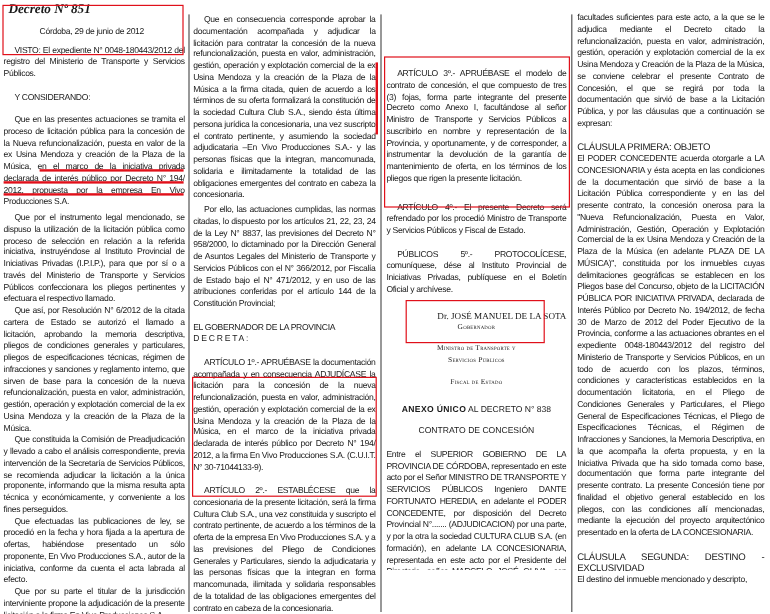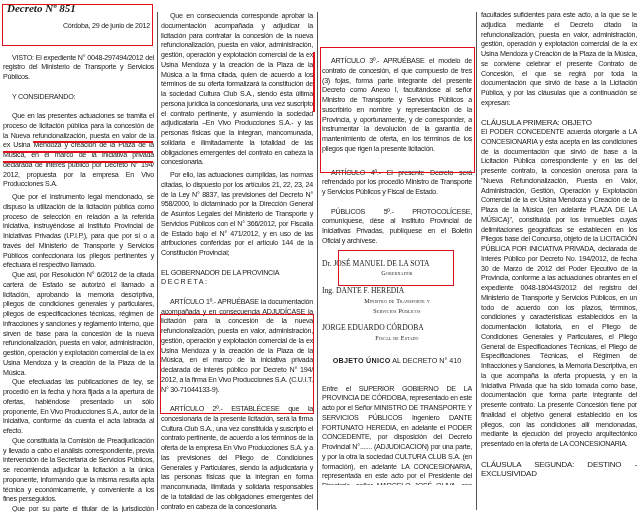--- a/index.html
+++ b/index.html
@@ -12,50 +12,50 @@
   .col .gap { height: 9.75px; }
   .c1 { left: 3px; width: 151px; }
   .c2 { left: 161px; width: 152px; }
   .c3 { left: 322px; width: 150px; }
   .c4 { left: 481px; width: 156px; }
   .vline { position: absolute; top: 12px; width: 1px; background: #555; }
   .redbox { position: absolute; border: 1.5px solid #e0101a; box-sizing: border-box; pointer-events: none; }
   .redline { position: absolute; height: 1.5px; background: #e0101a; }
   .title { font-family: "Liberation Serif", serif; font-style: italic; font-weight: bold;
            font-size: 11px; letter-spacing: 0; margin: 4px 0 0 4px; }
-  .date { text-align: right; margin: 8px 4px 16px 0; }
+  .date { text-align: center; margin: 8px 4px 0 0; }
   .heading { text-indent: 0 !important; }
   .center { text-align: right; text-indent: 0 !important; }
   .decreta { letter-spacing: 1.5px; }
-  .sig-name { font-family: "Liberation Serif", serif; font-size: 7.6px; text-align: left; letter-spacing: 0; }
+  .sig-name { font-family: "Liberation Serif", serif; font-size: 7.6px; text-align: right; letter-spacing: 0; }
   .sig-role { font-family: "Liberation Serif", serif; font-size: 6.2px; text-align: center; letter-spacing: 0.2px; font-variant: small-caps; }
   .anexo { text-align: center; letter-spacing: 0; }
   .anexo b { font-weight: bold; letter-spacing: 0.3px; }
   b { font-weight: bold; }
 </style>
 </head>
 <body>
 
 <div class="vline" style="left:157px;height:498px;"></div>
 <div class="vline" style="left:317px;height:498px;"></div>
 <div class="vline" style="left:476px;height:498px;"></div>
 
 <div class="col c1">
   <div class="title">Decreto Nº 851</div>
   <div class="date">Córdoba, 29 de junio de 2012</div>
   <div style="height:6px"></div>
-  <p>VISTO: El expediente N° 0048-297494/2012 del registro del Ministerio de Transporte y Servicios Públicos.</p>
+  <p>VISTO: El expediente N° 0048-180443/2012 del registro del Ministerio de Transporte y Servicios Públicos.</p>
   <div class="gap"></div>
   <p class="heading" style="text-indent:9px !important">Y CONSIDERANDO:</p>
   <div class="gap"></div>
   <p>Que en las presentes actuaciones se tramita el proceso de licitación pública para la concesión de la Nueva refuncionalización, puesta en valor de la ex Usina Mendoza y creación de la Plaza de la Música, en el marco de la iniciativa privada declarada de interés público por Decreto N° 194/ 2012, propuesta por la empresa En Vivo Producciones S.A.</p>
   <p style="margin-top:3px">Que por el instrumento legal mencionado, se dispuso la utilización de la licitación pública como proceso de selección en relación a la referida iniciativa, instruyéndose al Instituto Provincial de Iniciativas Privadas (I.P.I.P.), para que por sí o a través del Ministerio de Transporte y Servicios Públicos confeccionara los pliegos pertinentes y efectuara el respectivo llamado.</p>
   <p>Que así, por Resolución N° 6/2012 de la citada cartera de Estado se autorizó el llamado a licitación, aprobando la memoria descriptiva, pliegos de condiciones generales y particulares, pliegos de especificaciones técnicas, régimen de infracciones y sanciones y reglamento interno, que sirven de base para la concesión de la nueva refuncionalización, puesta en valor, administración, gestión, operación y explotación comercial de la ex Usina Mendoza y la creación de la Plaza de la Música.</p>
+  <p>Que constituida la Comisión de Preadjudicación y llevado a cabo el análisis correspondiente, previa intervención de la Secretaría de Servicios Públicos, se recomienda adjudicar la licitación a la única proponente, informando que la misma resulta apta técnica y económicamente, y conveniente a los fines perseguidos.</p>
   <p>Que efectuadas las publicaciones de ley, se procedió en la fecha y hora fijada a la apertura de ofertas, habiéndose presentado un sólo proponente, En Vivo Producciones S.A., autor de la iniciativa, conforme da cuenta el acta labrada al efecto.</p>
-  <p>Que constituida la Comisión de Preadjudicación y llevado a cabo el análisis correspondiente, previa intervención de la Secretaría de Servicios Públicos, se recomienda adjudicar la licitación a la única proponente, informando que la misma resulta apta técnica y económicamente, y conveniente a los fines perseguidos.</p>
   <p>Que por su parte el titular de la jurisdicción interviniente propone la adjudicación de la presente licitación a la firma En Vivo Producciones S.A.</p>
 </div>
 
 <div class="col c2" style="top:-8px">
   <div style="height:20px"></div>
   <p>Que en consecuencia corresponde aprobar la documentación acompañada y adjudicar la licitación para contratar la concesión de la nueva refuncionalización, puesta en valor, administración, gestión, operación y explotación comercial de la ex Usina Mendoza y la creación de la Plaza de la Música a la firma citada, quien de acuerdo a los términos de su oferta formalizará la constitución de la sociedad Cultura Club S.A., siendo ésta última persona jurídica la concesionaria, una vez suscripto el contrato pertinente, y asumiendo la sociedad adjudicataria –En Vivo Producciones S.A.- y las personas físicas que la integran, mancomunada, solidaria e ilimitadamente la totalidad de las obligaciones emergentes del contrato en cabeza la concesionaria.</p>
   <p style="margin-top:3px">Por ello, las actuaciones cumplidas, las normas citadas, lo dispuesto por los artículos 21, 22, 23, 24 de la Ley N° 8837, las previsiones del Decreto N° 958/2000, lo dictaminado por la Dirección General de Asuntos Legales del Ministerio de Transporte y Servicios Públicos con el N° 366/2012, por Fiscalía de Estado bajo el N° 471/2012, y en uso de las atribuciones conferidas por el artículo 144 de la Constitución Provincial;</p>
   <div class="gap"></div>
   <p class="center">EL GOBERNADOR DE LA PROVINCIA</p>
   <p class="center decreta">DECRETA:</p>
@@ -70,40 +70,40 @@
   <div class="gap" style="height:46px"></div>
   <p><span>ARTÍCULO 3º.- APRUÉBASE</span><span> el modelo de contrato de concesión, el que compuesto de tres (3) fojas, forma parte integrante del presente Decreto como Anexo I, facultándose al señor Ministro de Transporte y Servicios Públicos a suscribirlo en nombre y representación de la Provincia, y oportunamente, y de corresponder, a instrumentar la devolución de la garantía de mantenimiento de oferta, en los términos de los pliegos que rigen la presente licitación.</span></p>
   <div class="gap" style="height:14px"></div>
   <p><span>ARTÍCULO 4º.-</span><span> El presente Decreto será refrendado por los procedió Ministro de Transporte y Servicios Públicos y Fiscal de Estado.</span></p>
   <div class="gap"></div>
   <p><span>PÚBLICOS 5º.-</span><span> PROTOCOLÍCESE, comuníquese, dése al Instituto Provincial de Iniciativas Privadas, publíquese en el Boletín Oficial y archívese.</span></p>
   <div style="height:12px"></div>
   <div class="sig-name">Dr. JOSÉ MANUEL DE LA SOTA</div>
   <div class="sig-role">Gobernador</div>
   <div style="height:8px"></div>
-  <div class="sig-name">Ing. DANTE F. HEREDIA</div>
   <div class="sig-role" style="padding:0 30px">Ministro de Transporte y Servicios Públicos</div>
   <div style="height:8px"></div>
-  <div class="sig-name">JORGE EDUARDO CÓRDOBA</div>
   <div class="sig-role">Fiscal de Estado</div>
   <div style="height:14px"></div>
-  <div class="anexo"><b>OBJETO ÚNICO</b><span> AL DECRETO N° 410</span></div>
+  <div class="anexo"><b>ANEXO ÚNICO</b><span> AL DECRETO N° 838</span></div>
   <div style="height:8px"></div>
+  <div class="anexo">CONTRATO DE CONCESIÓN</div>
   <div style="height:10px"></div>
   <p class="ni" style="height:100px;overflow:hidden">Entre el SUPERIOR GOBIERNO DE LA PROVINCIA DE CÓRDOBA, representado en este acto por el Señor MINISTRO DE TRANSPORTE Y SERVICIOS PÚBLICOS Ingeniero DANTE FORTUNATO HEREDIA, en adelante el PODER CONCEDENTE, por disposición del Decreto Provincial N°....... (ADJUDICACION) por una parte, y por la otra la sociedad CULTURA CLUB S.A. (en formación), en adelante LA CONCESIONARIA, representada en este acto por el Presidente del Directorio, señor MARCELO JOSÉ OLIVA, con facultades suficientes para este acto, a la que se le adjudica mediante el Decreto citado la refuncionalización, puesta en valor, administración, gestión, operación y explotación comercial de la ex Usina Mendoza y Creación de la Plaza de la Música, se conviene celebrar el presente Contrato de Concesión, el que se regirá por toda la documentación que sirvió de base a la Licitación Pública, y por las cláusulas que a continuación se expresan:</p>
 </div>
 
 <div class="col c4">
   <div style="height:11px;"></div>
   <p class="ni">facultades suficientes para este acto, a la que se le adjudica mediante el Decreto citado la refuncionalización, puesta en valor, administración, gestión, operación y explotación comercial de la ex Usina Mendoza y Creación de la Plaza de la Música, se conviene celebrar el presente Contrato de Concesión, el que se regirá por toda la documentación que sirvió de base a la Licitación Pública, y por las cláusulas que a continuación se expresan:</p>
   <div class="gap"></div>
   <p class="ni" style="font-size:8px">CLÁUSULA PRIMERA: OBJETO</p>
   <p class="ni">El PODER CONCEDENTE acuerda otorgarle a LA CONCESIONARIA y ésta acepta en las condiciones de la documentación que sirvió de base a la Licitación Pública correspondiente y en las del presente contrato, la concesión onerosa para la "Nueva Refuncionalización, Puesta en Valor, Administración, Gestión, Operación y Explotación Comercial de la ex Usina Mendoza y Creación de la Plaza de la Música (en adelante PLAZA DE LA MÚSICA)", constituida por los inmuebles cuyas delimitaciones geográficas se establecen en los Pliegos base del Concurso, objeto de la LICITACIÓN PÚBLICA POR INICIATIVA PRIVADA, declarada de Interés Público por Decreto No. 194/2012, de fecha 30 de Marzo de 2012 del Poder Ejecutivo de la Provincia, conforme a las actuaciones obrantes en el expediente 0048-180443/2012 del registro del Ministerio de Transporte y Servicios Públicos, en un todo de acuerdo con los plazos, términos, condiciones y características establecidos en la documentación licitatoria, en el Pliego de Condiciones Generales y Particulares, el Pliego General de Especificaciones Técnicas, el Pliego de Especificaciones Técnicas, el Régimen de Infracciones y Sanciones, la Memoria Descriptiva, en la que acompaña la oferta propuesta, y en la Iniciativa Privada que ha sido tomada como base, documentación que forma parte integrante del presente contrato. La presente Concesión tiene por finalidad el objetivo general establecido en los pliegos, con las condiciones allí mencionadas, mediante la ejecución del proyecto arquitectónico presentado en la oferta de LA CONCESIONARIA.</p>
   <div class="gap"></div>
   <p class="ni" style="font-size:8px">CLÁUSULA SEGUNDA: DESTINO - EXCLUSIVIDAD</p>
+  <p class="ni">El destino del inmueble mencionado y descripto,</p>
 </div>
 
 <div class="redbox" style="left:2px;top:4px;width:151px;height:42px;"></div>
 <div class="redline" style="left:33px;top:141px;width:120px;"></div>
 <div class="redline" style="left:3px;top:151px;width:150px;"></div>
 <div class="redline" style="left:3px;top:161px;width:150px;"></div>
 <div class="redbox" style="left:160px;top:314px;width:154px;height:100px;"></div>
 <div class="redbox" style="left:320px;top:47px;width:155px;height:126px;"></div>
 <div class="redbox" style="left:338px;top:250px;width:116px;height:36px;"></div>
 <div style="position:absolute;left:313px;top:52px;width:2px;height:60px;background:#e0101a"></div>

